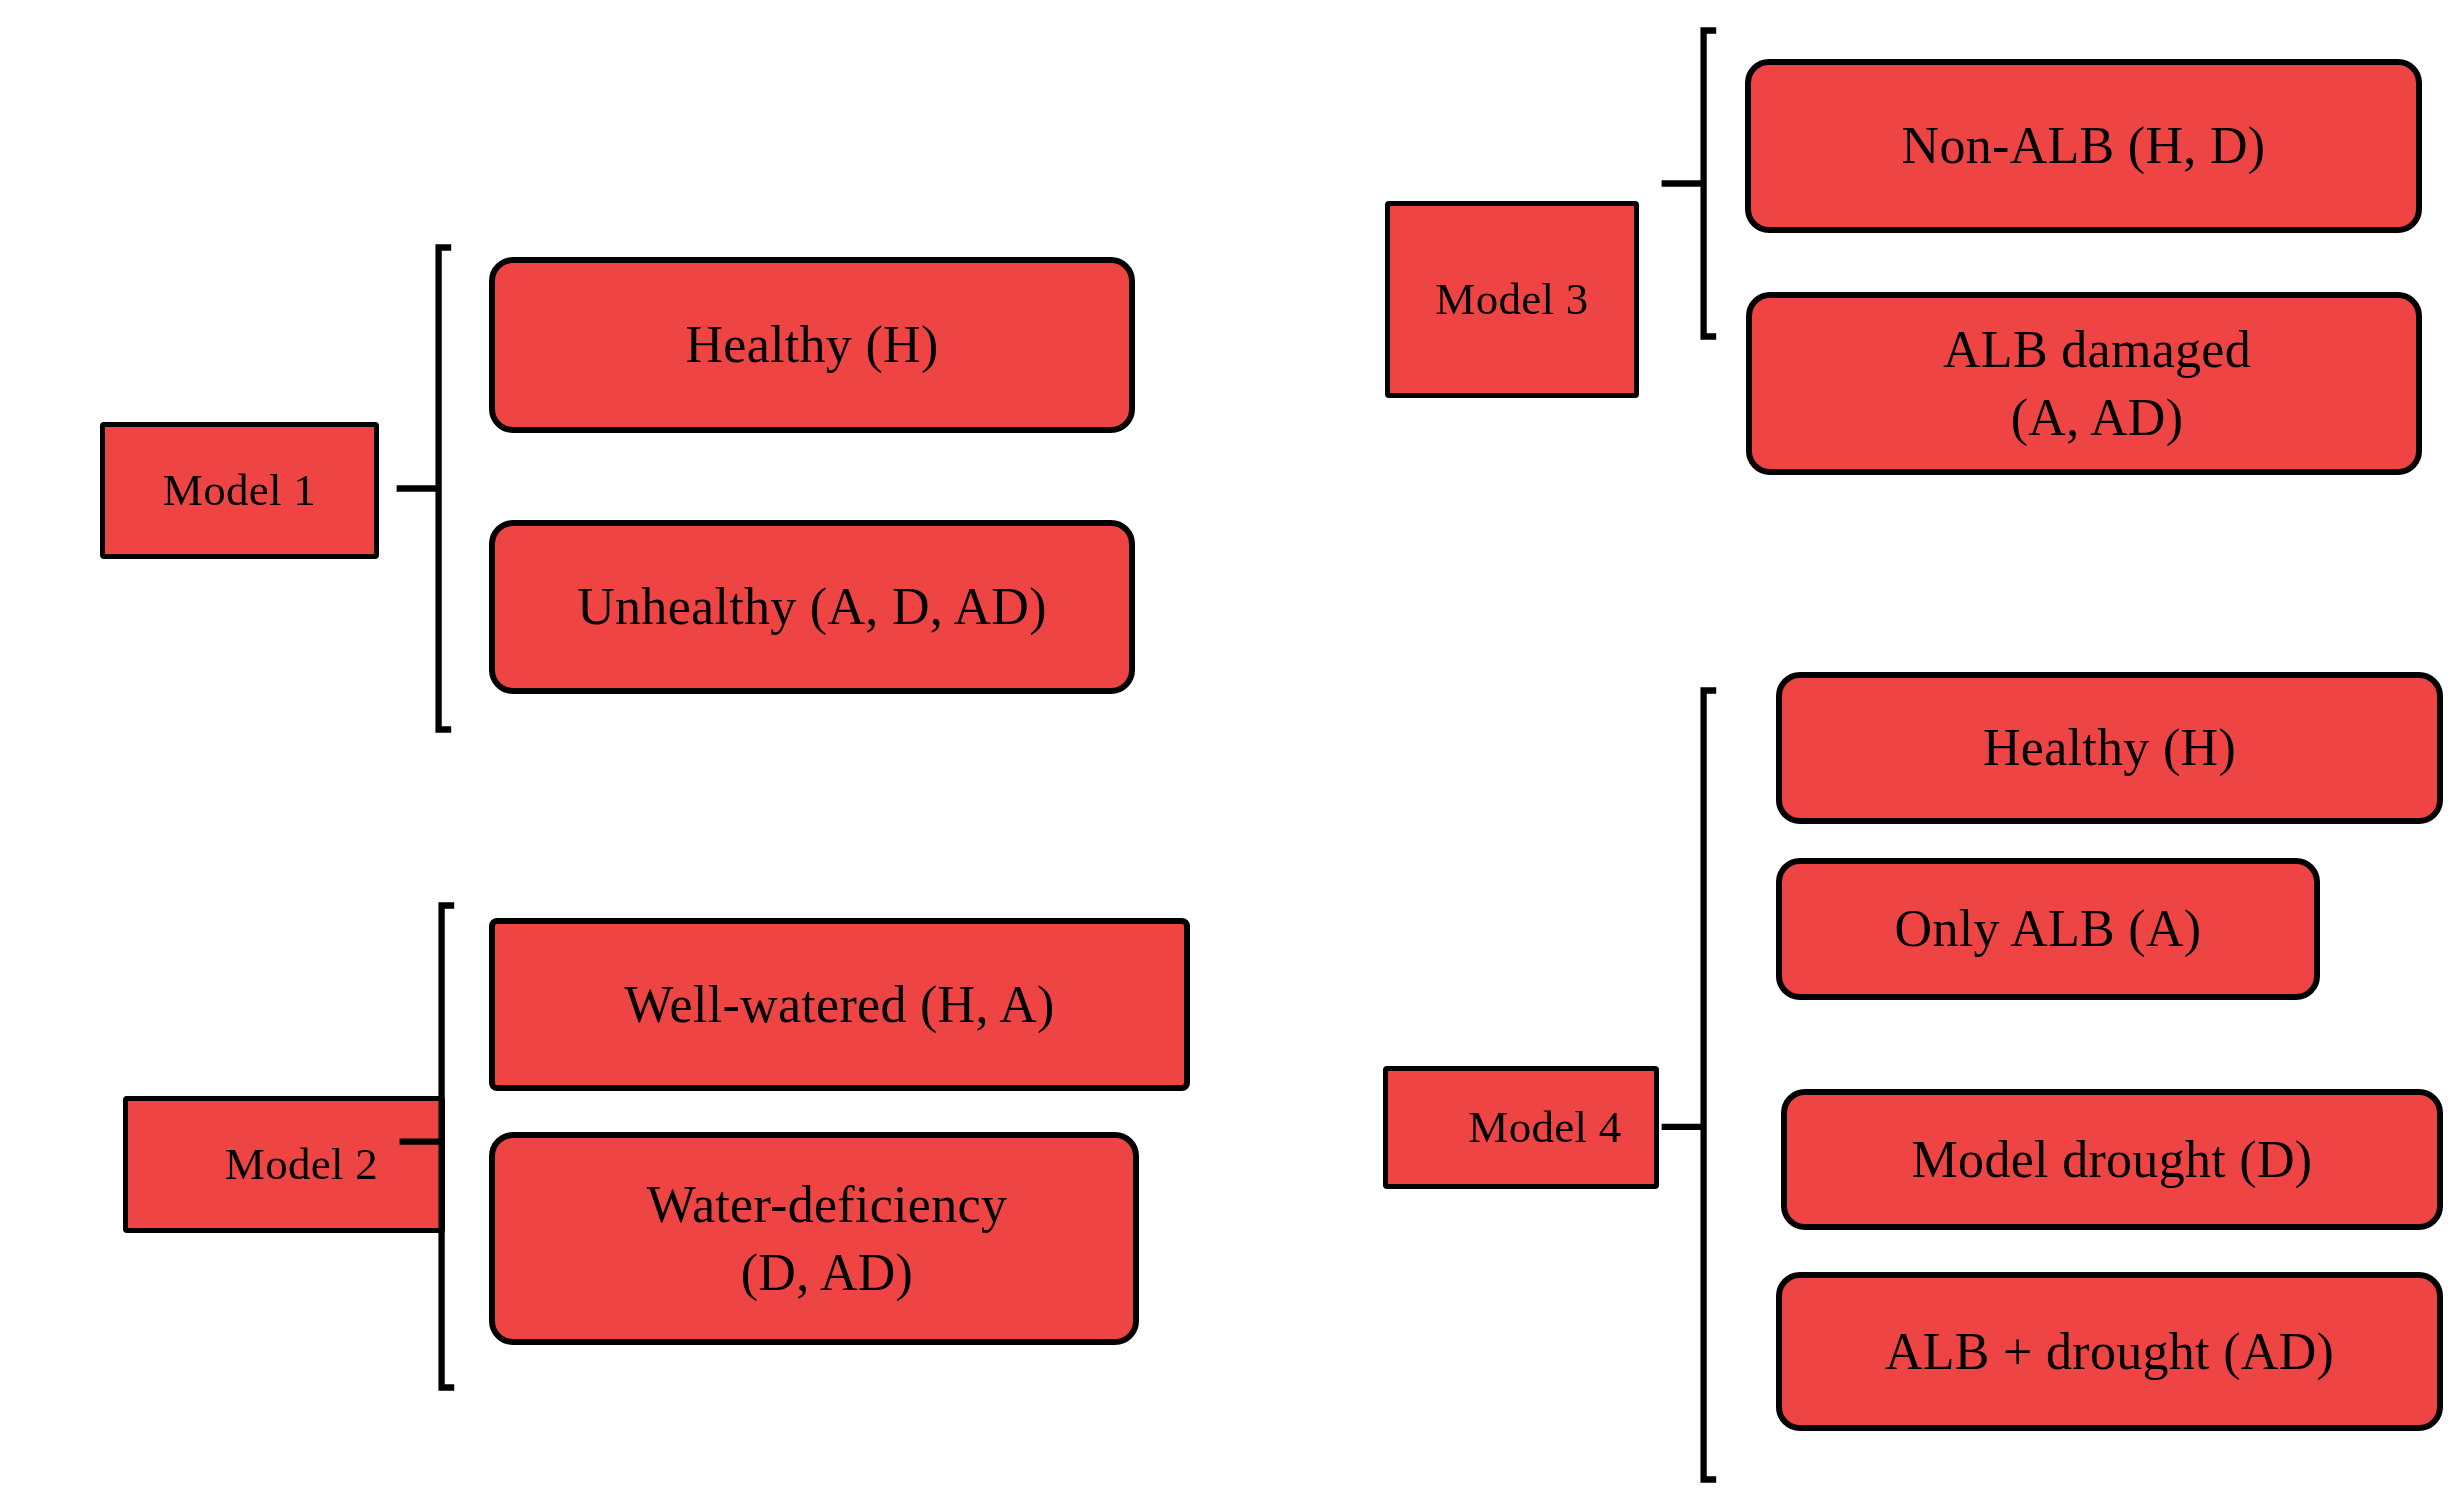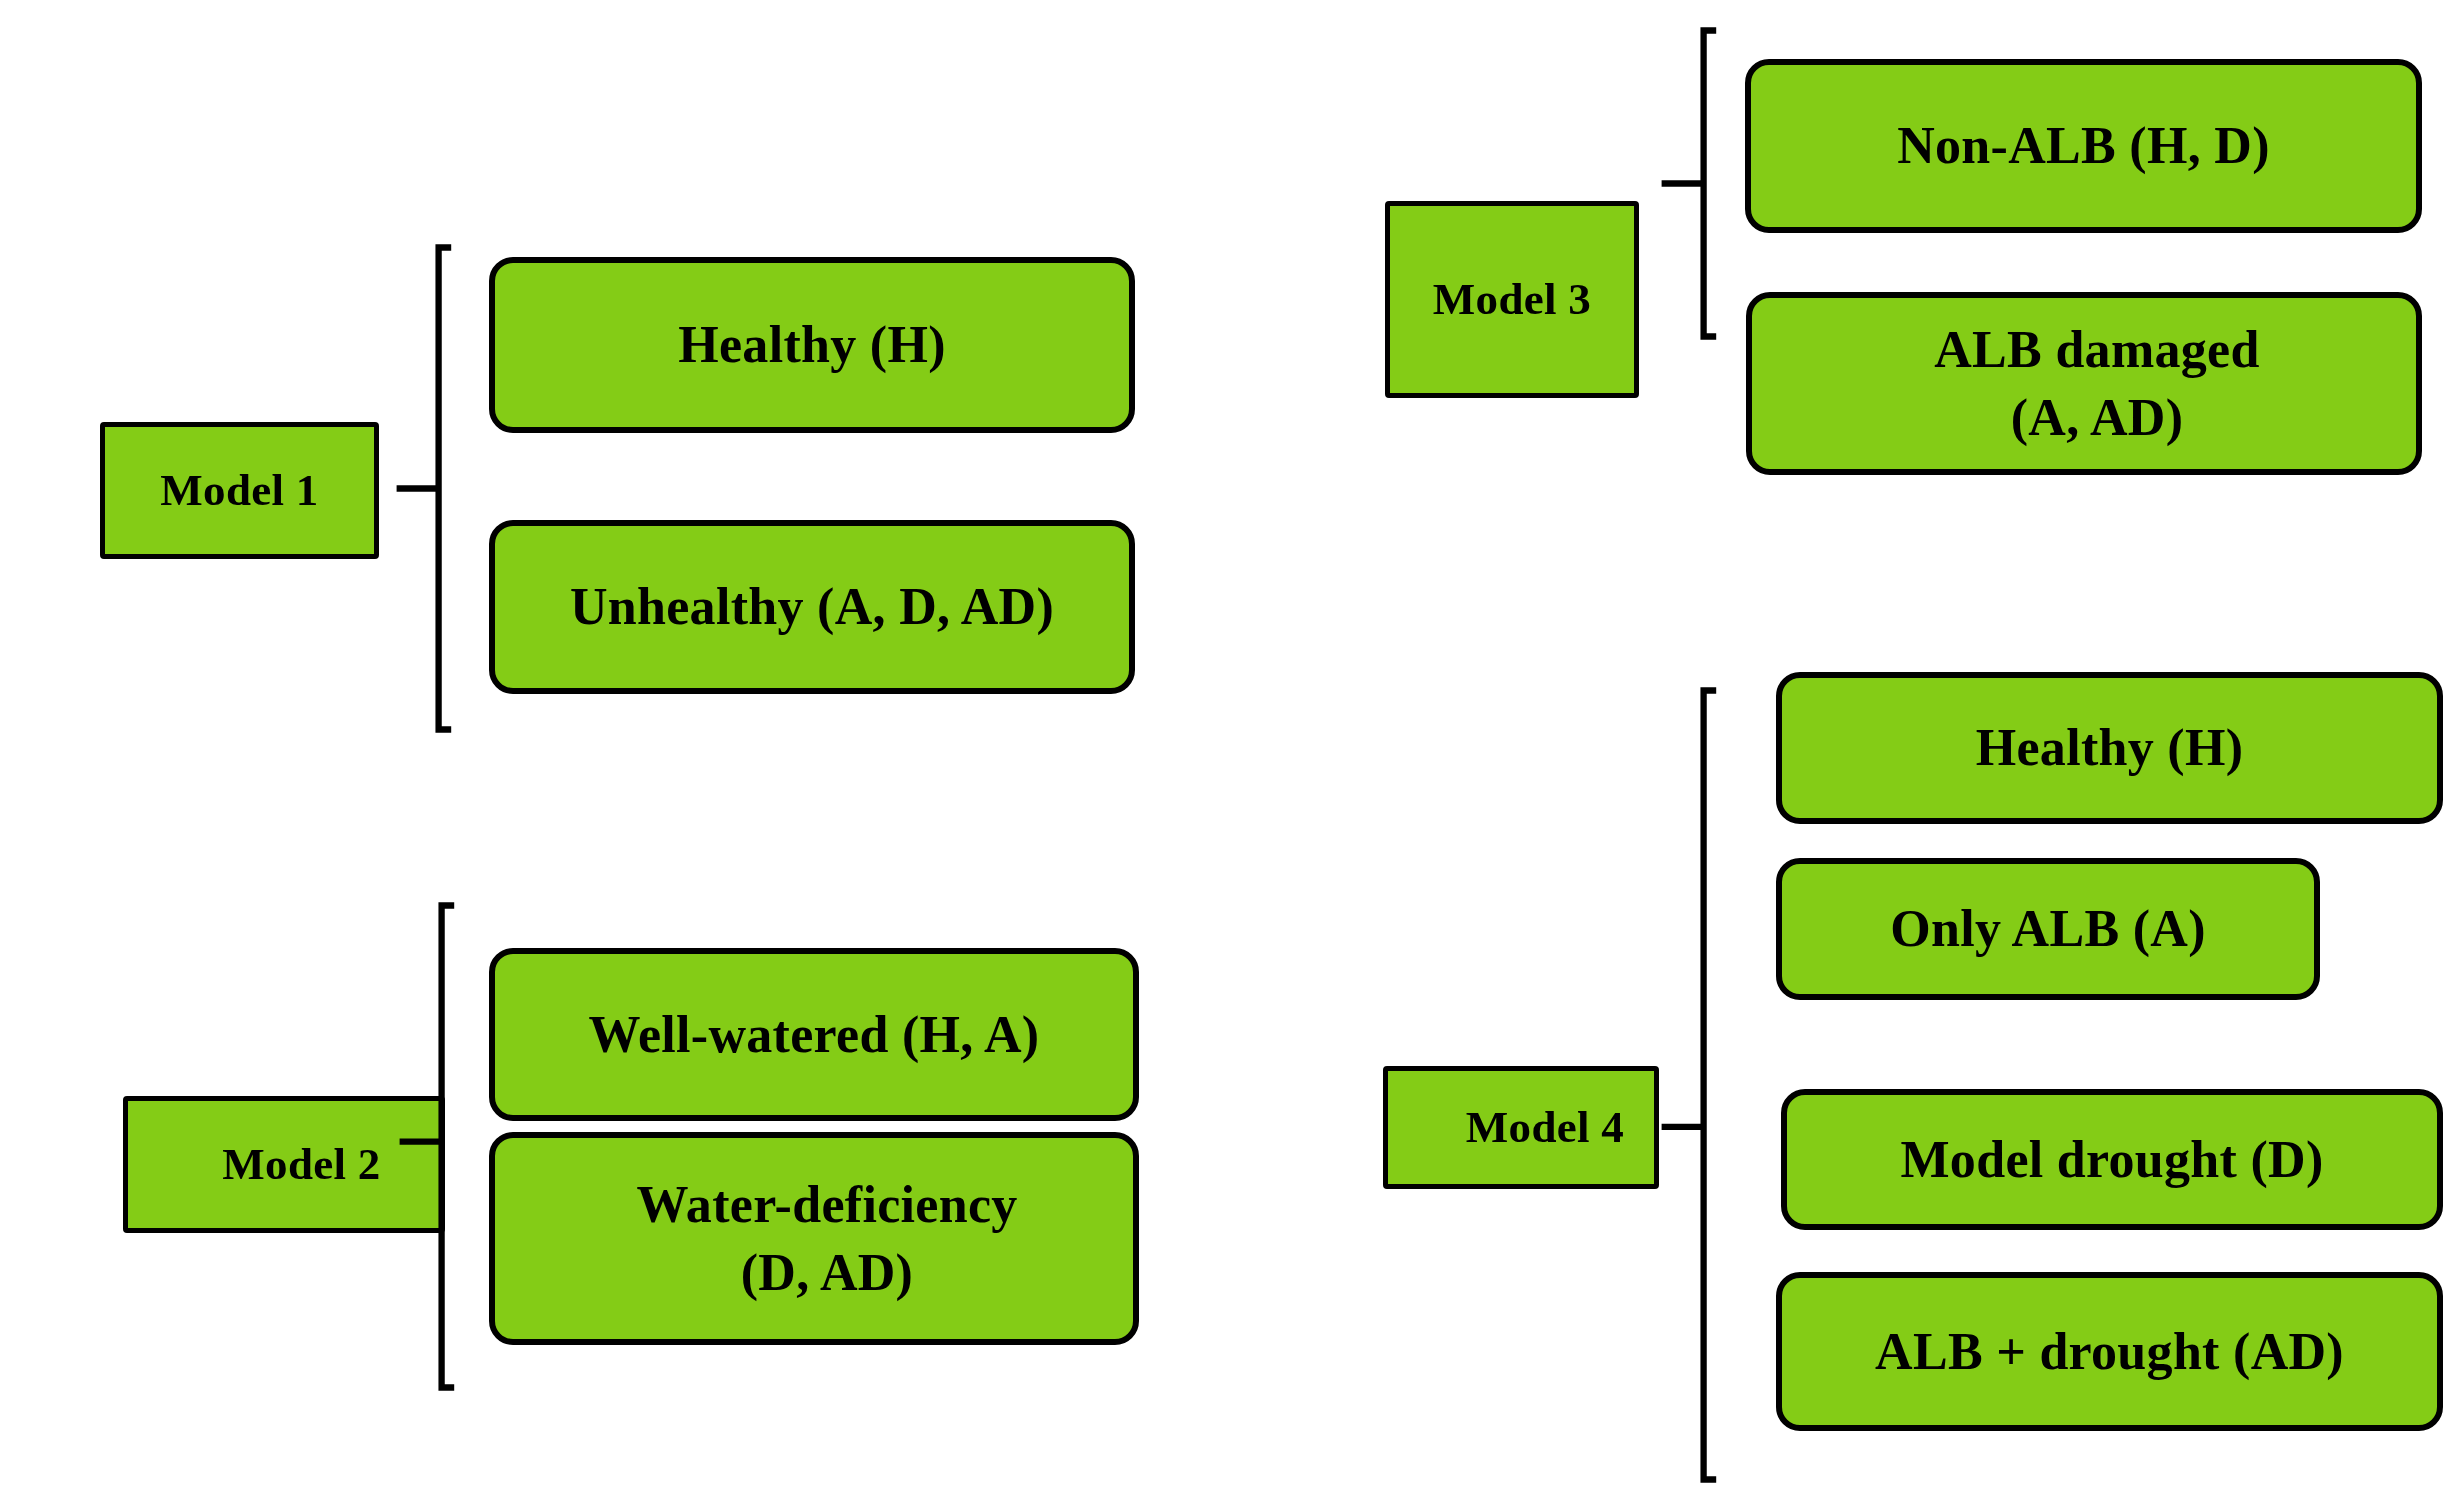--- a/index.html
+++ b/index.html
@@ -16,31 +16,31 @@
     position: relative;
     width: 2462px;
     height: 1509px;
     background: #ffffff;
     overflow: hidden;
   }
   
   .node {
     position: absolute;
     box-sizing: border-box;
-    background: #84cc16;
+    background: #ef4444;
     border: 6.3px solid #000000;
     border-radius: 24px;
     display: flex;
     align-items: center;
     justify-content: center;
     text-align: center;
     line-height: 1.18;
     letter-spacing: 0.3px;
     white-space: pre-line;
-    font-weight: 700;
+    font-weight: 400;
   }
   .node.root {
     font-size: 45px;
     border-width: 5.6px;
     border-radius: 4px;
     margin-left: 39px;
   }
   .node.leaf {
     font-size: 52px;
   }
@@ -95,21 +95,21 @@
     <span>Model 2</span>
   </div>
 
   <div class="brace" style="left:394px; top:902px; width:63px; height:489px;">
     <svg viewBox="0 0 90 700" preserveAspectRatio="none">
       <path d="M 86 5 L 68 5 L 68 695 L 86 695"></path>
       <line x1="8" y1="343" x2="68" y2="343"></line>
     </svg>
   </div>
 
-  <div class="node leaf" style="left:489px; top:948px; width:650px; height:173px;">
+  <div class="node leaf" style="left:489px; top:918px; width:701px; height:173px;border-radius:8px;">
     <span>Well-watered  (H, A)</span>
   </div>
 
   <div class="node leaf two-line" style="left:489px; top:1132px; width:650px; height:213px;">
     <span>Water-deficiency
 (D, AD)</span>
   </div>
 
   <div class="node root" style="left:1346px; top:201px; width:254px; height:197px;">
     <span>Model 3</span>

